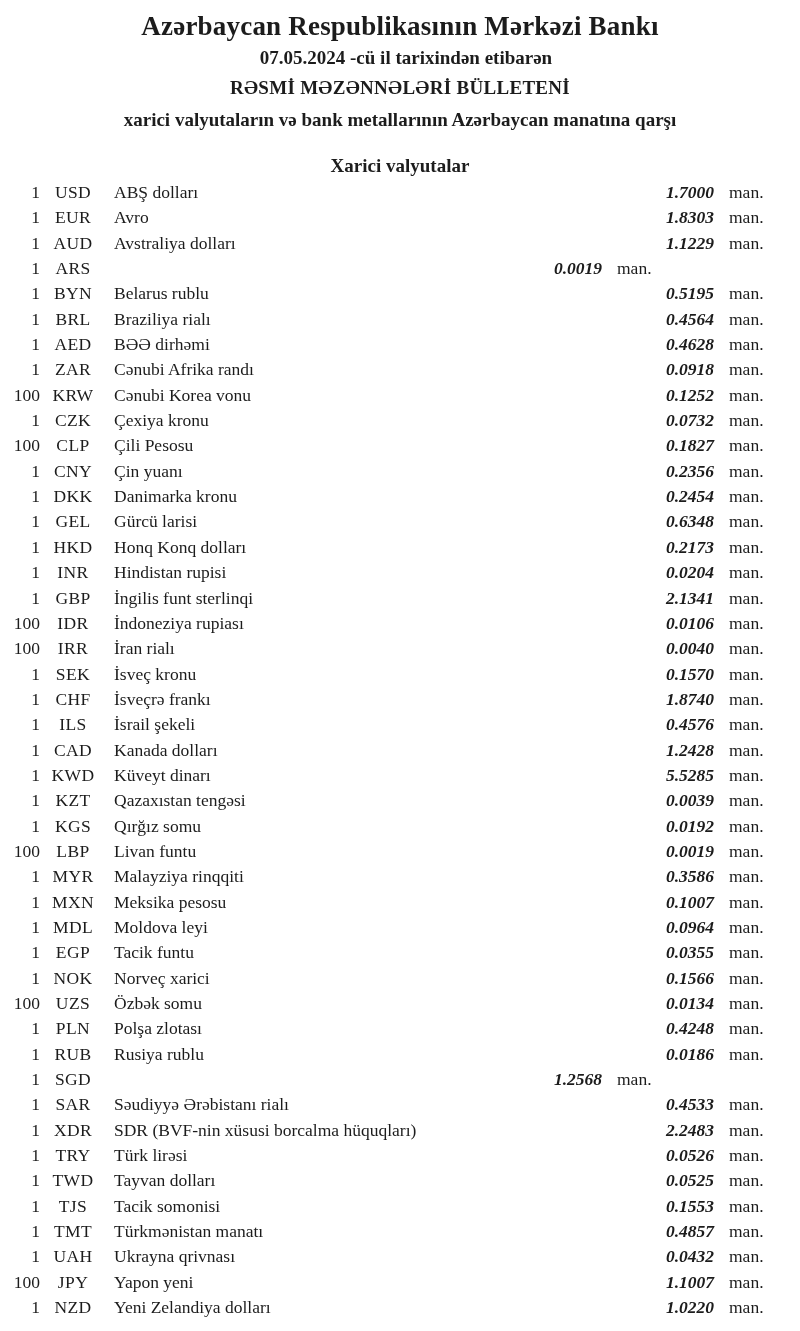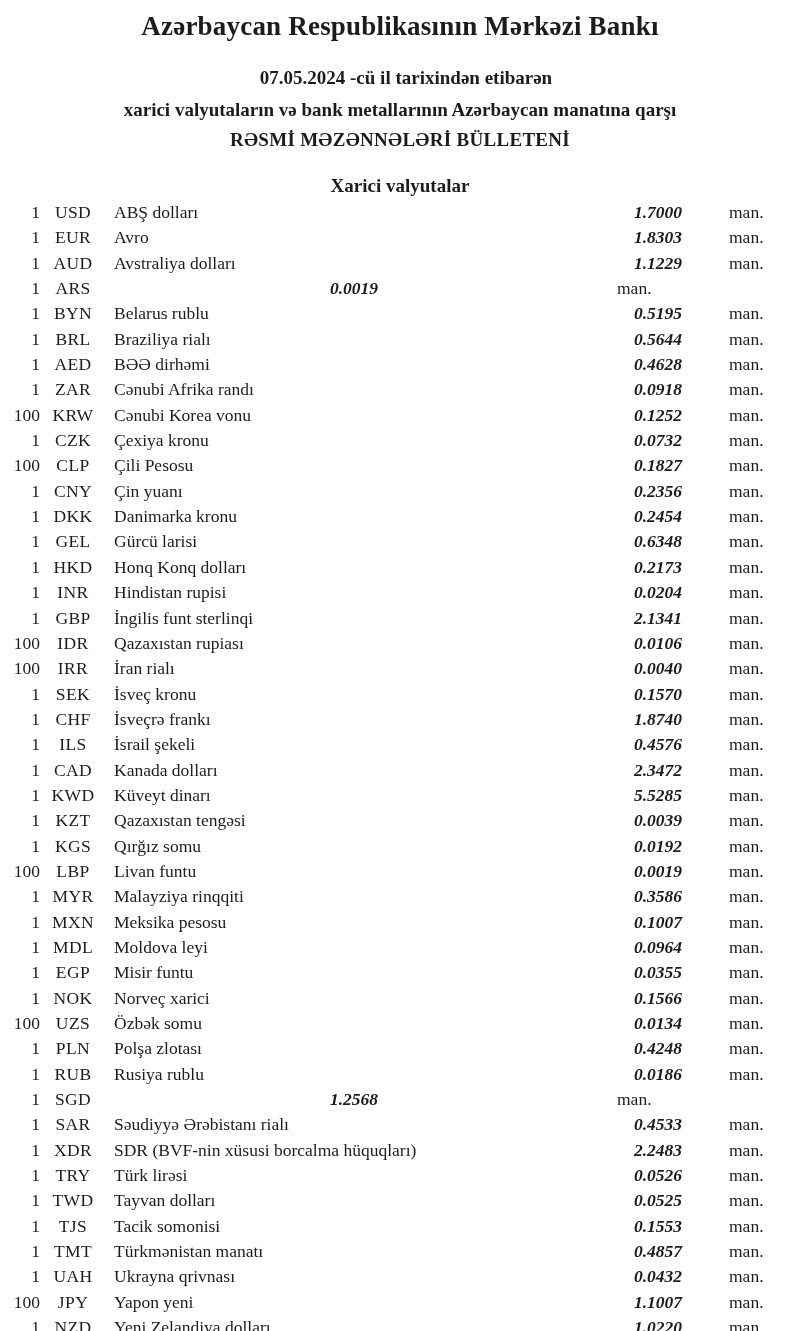--- a/index.html
+++ b/index.html
@@ -18,21 +18,21 @@
     font-size: 27px;
     font-weight: bold;
     line-height: 32px;
     letter-spacing: 0.2px;
   }
   .hdr-line {
     font-size: 19px;
     font-weight: bold;
     line-height: 24px;
   }
-  .date-line    { margin-top: 24px; padding-left: 12px; }
+  .date-line    { margin-top: 4px; padding-left: 12px; }
   .subject-line { margin-top: 8px; }
   .bulletin-line{ margin-top: 6px; letter-spacing: 0.3px; }
 
   .section-title {
     text-align: center;
     font-size: 19px;
     font-weight: bold;
     line-height: 24px;
     margin-top: 22px;
   }
@@ -42,33 +42,33 @@
     display: grid;
     grid-template-columns: 40px 66px 1fr 112px 86px;
     height: 25.35px;
     line-height: 25.35px;
     font-size: 17.5px;
     white-space: nowrap;
   }
   .col-qty  { text-align: right; }
   .col-code { text-align: center; letter-spacing: 0.4px; }
   .col-name { padding-left: 8px; overflow: hidden; }
-  .col-rate { text-align: center; font-weight: bold; font-style: italic; }
+  .col-rate { text-align: right; font-weight: bold; font-style: italic; }
   .col-unit { padding-left: 15px; }
 </style>
 </head>
 <body>
 
 <div class="page">
 
   <div class="doc-header">
     <div class="bank-name">Azərbaycan Respublikasının Mərkəzi Bankı</div>
     <div class="hdr-line date-line">07.05.2024 -cü il tarixindən etibarən</div>
+    <div class="hdr-line bulletin-line">RƏSMİ MƏZƏNNƏLƏRİ BÜLLETENİ</div>
     <div class="hdr-line subject-line">xarici valyutaların və bank metallarının Azərbaycan manatına qarşı</div>
-    <div class="hdr-line bulletin-line">RƏSMİ MƏZƏNNƏLƏRİ BÜLLETENİ</div>
   </div>
 
   <div class="section-title">Xarici valyutalar</div>
 
   <div class="rates-table">
       <div class="rate-row">
       <span class="col-qty">1</span>
       <span class="col-code">USD</span>
       <span class="col-name">ABŞ dolları</span>
       <span class="col-rate">1.7000</span>
@@ -98,21 +98,21 @@
       <span class="col-qty">1</span>
       <span class="col-code">BYN</span>
       <span class="col-name">Belarus rublu</span>
       <span class="col-rate">0.5195</span>
       <span class="col-unit">man.</span>
     </div>
       <div class="rate-row">
       <span class="col-qty">1</span>
       <span class="col-code">BRL</span>
       <span class="col-name">Braziliya rialı</span>
-      <span class="col-rate">0.5644</span>
+      <span class="col-rate">0.4564</span>
       <span class="col-unit">man.</span>
     </div>
       <div class="rate-row">
       <span class="col-qty">1</span>
       <span class="col-code">AED</span>
       <span class="col-name">BƏƏ dirhəmi</span>
       <span class="col-rate">0.4628</span>
       <span class="col-unit">man.</span>
     </div>
       <div class="rate-row">
@@ -181,21 +181,21 @@
       <div class="rate-row">
       <span class="col-qty">1</span>
       <span class="col-code">GBP</span>
       <span class="col-name">İngilis funt sterlinqi</span>
       <span class="col-rate">2.1341</span>
       <span class="col-unit">man.</span>
     </div>
       <div class="rate-row">
       <span class="col-qty">100</span>
       <span class="col-code">IDR</span>
-      <span class="col-name">Qazaxıstan rupiası</span>
+      <span class="col-name">İndoneziya rupiası</span>
       <span class="col-rate">0.0106</span>
       <span class="col-unit">man.</span>
     </div>
       <div class="rate-row">
       <span class="col-qty">100</span>
       <span class="col-code">IRR</span>
       <span class="col-name">İran rialı</span>
       <span class="col-rate">0.0040</span>
       <span class="col-unit">man.</span>
     </div>
@@ -217,21 +217,21 @@
       <span class="col-qty">1</span>
       <span class="col-code">ILS</span>
       <span class="col-name">İsrail şekeli</span>
       <span class="col-rate">0.4576</span>
       <span class="col-unit">man.</span>
     </div>
       <div class="rate-row">
       <span class="col-qty">1</span>
       <span class="col-code">CAD</span>
       <span class="col-name">Kanada dolları</span>
-      <span class="col-rate">2.3472</span>
+      <span class="col-rate">1.2428</span>
       <span class="col-unit">man.</span>
     </div>
       <div class="rate-row">
       <span class="col-qty">1</span>
       <span class="col-code">KWD</span>
       <span class="col-name">Küveyt dinarı</span>
       <span class="col-rate">5.5285</span>
       <span class="col-unit">man.</span>
     </div>
       <div class="rate-row">
@@ -272,21 +272,21 @@
       <div class="rate-row">
       <span class="col-qty">1</span>
       <span class="col-code">MDL</span>
       <span class="col-name">Moldova leyi</span>
       <span class="col-rate">0.0964</span>
       <span class="col-unit">man.</span>
     </div>
       <div class="rate-row">
       <span class="col-qty">1</span>
       <span class="col-code">EGP</span>
-      <span class="col-name">Misir funtu</span>
+      <span class="col-name">Tacik funtu</span>
       <span class="col-rate">0.0355</span>
       <span class="col-unit">man.</span>
     </div>
       <div class="rate-row">
       <span class="col-qty">1</span>
       <span class="col-code">NOK</span>
       <span class="col-name">Norveç xarici</span>
       <span class="col-rate">0.1566</span>
       <span class="col-unit">man.</span>
     </div>

